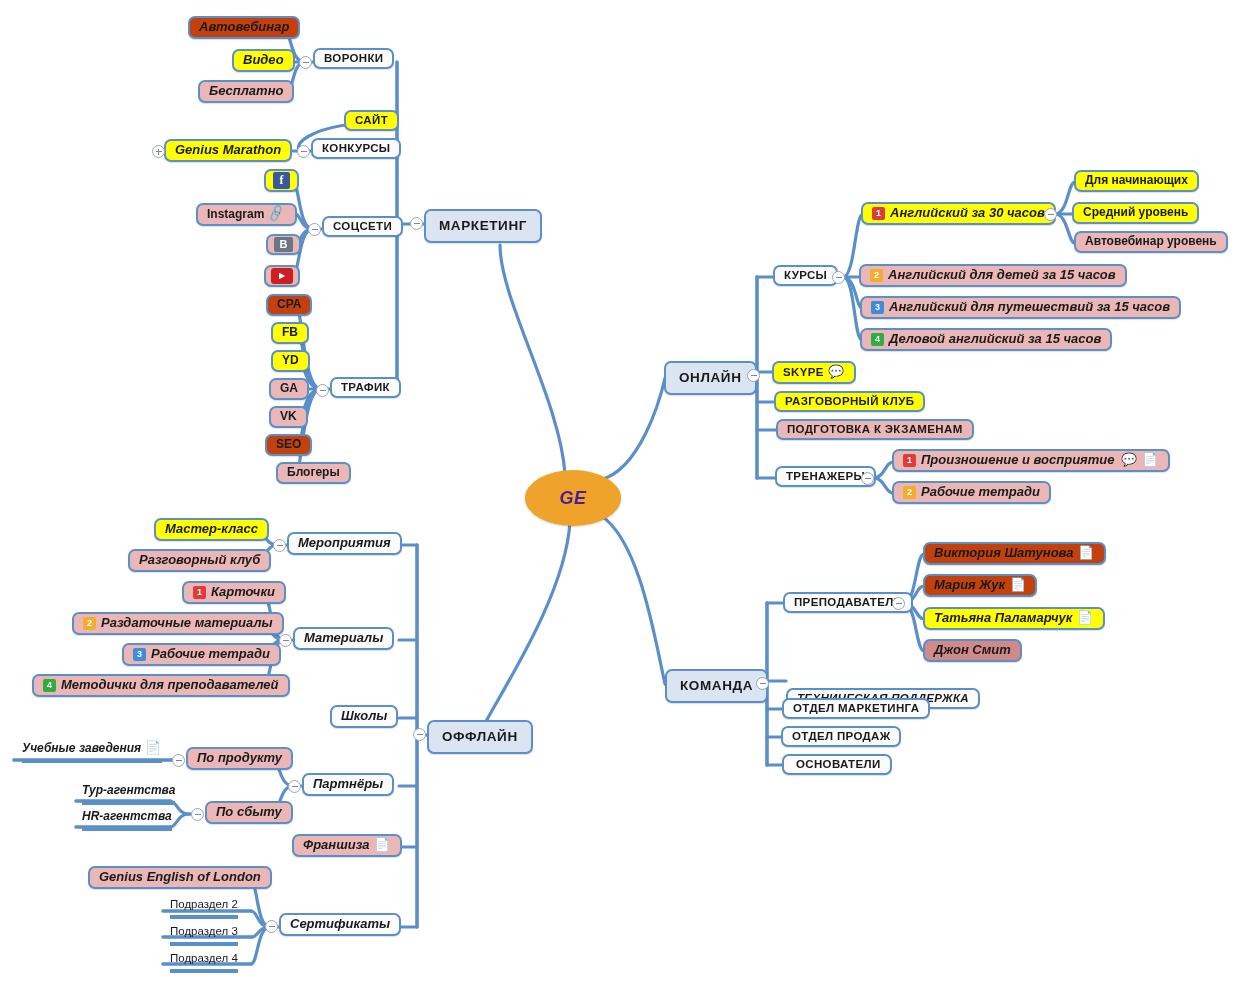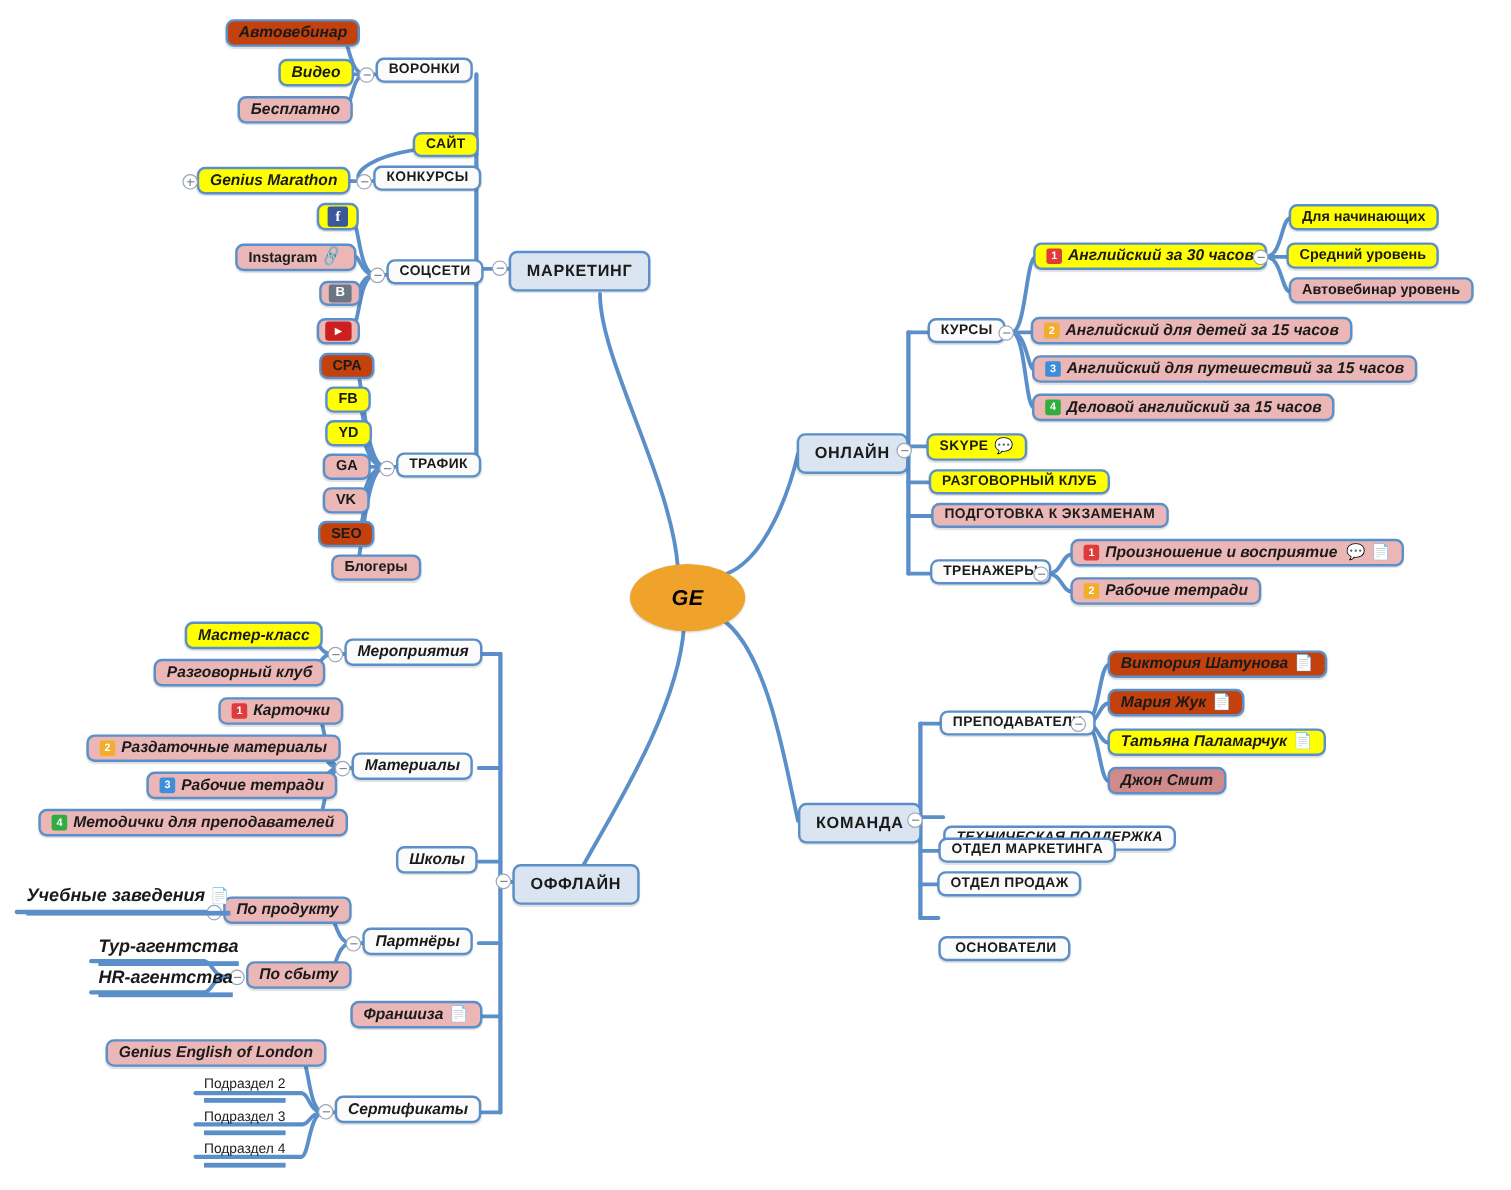--- a/index.html
+++ b/index.html
@@ -43,30 +43,30 @@
   .f-blue   { background: #dbe5f1; }
   .f-yellow { background: #ffff00; }
   .f-pink   { background: #eab6b6; }
   .f-green  { background: #c2410c; }
   .f-rose   { background: #d08a8a; }
   .f-white  { background: #fbfbfb; }
 
   
   .t-caps   { font-weight: bold; font-size: 11.5px; letter-spacing: .35px; }
   .t-bi     { font-weight: bold; font-style: italic; font-size: 13px; }
-  .t-bi-sm  { font-weight: bold; font-style: italic; font-size: 15px; }
+  .t-bi-sm  { font-weight: bold; font-style: italic; font-size: 12px; }
   .t-b      { font-weight: bold; font-size: 12px; }
   .t-plain  { font-weight: normal; font-size: 11.5px; }
 
   .root {
     position: absolute;
     display: flex; align-items: center; justify-content: center;
     background: #f0a32a;
     border-radius: 50%;
-    color: #000000;
+    color: #4c1d95;
     font-weight: bold; font-style: italic; font-size: 18px;
     letter-spacing: .5px;
     box-shadow: 0 1px 2px rgba(0,0,0,.18);
   }
   .main-branch { font-weight: bold; font-size: 13.5px; letter-spacing: .6px; padding: 7px 13px; }
 
   
   .uline {
     position: absolute;
     white-space: nowrap;
@@ -418,21 +418,21 @@
 
   <div class="node f-white" style="left:786px; top:688px;font-style:italic;">
     <span class="lbl t-caps">ТЕХНИЧЕСКАЯ ПОДДЕРЖКА</span>
   </div>
   <div class="node f-white" style="left:782px; top:698px;">
     <span class="lbl t-caps">ОТДЕЛ МАРКЕТИНГА</span>
   </div>
   <div class="node f-white" style="left:781px; top:726px;">
     <span class="lbl t-caps">ОТДЕЛ ПРОДАЖ</span>
   </div>
-  <div class="node f-white" style="left:782px; top:780px;padding-left:12px;">
+  <div class="node f-white" style="left:782px; top:754px;padding-left:12px;">
     <span class="lbl t-caps">ОСНОВАТЕЛИ</span>
   </div>
 
   <div class="node f-blue main-branch" style="left:427px; top:720px;">
     <span class="lbl">ОФФЛАЙН</span>
   </div>
   <div class="toggle" style="left:413px; top:728px;"></div>
 
   <div class="node f-white" style="left:287px; top:532px;">
     <span class="lbl t-bi">Мероприятия</span>

